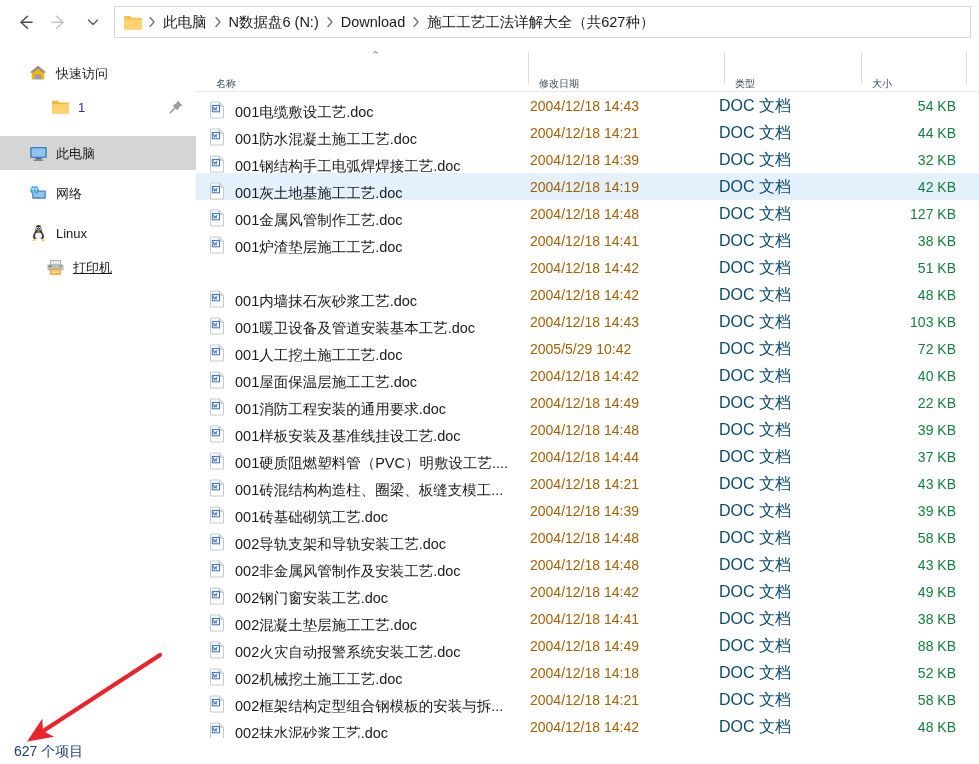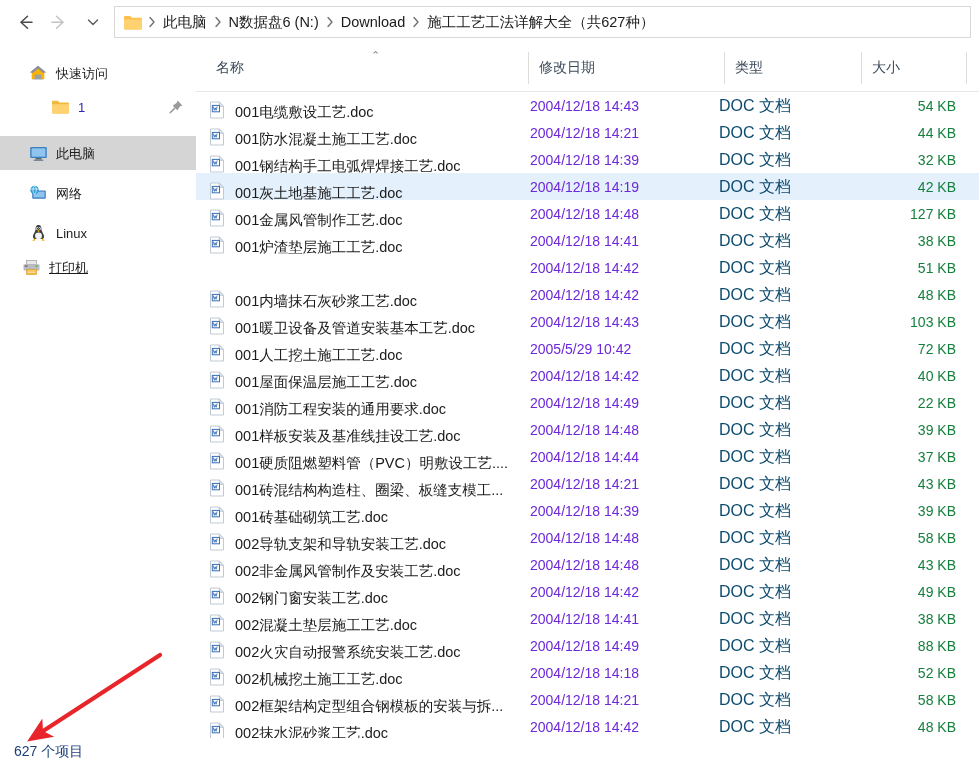--- a/index.html
+++ b/index.html
@@ -92,22 +92,22 @@
   
   .colhead {
     position: absolute; left: 196px; top: 44px;
     width: 783px; height: 48px;
     background: #ffffff;
     border-bottom: 1px solid #e7e7e7;
   }
   .colhead-cell {
     position: absolute;
     top: 0; height: 47px;
-    display: flex; align-items: center;
-    font-size: 14px;
+    display: flex; align-items: flex-end;
+    font-size: 10px;
     color: #3b4a5a;
     padding-left: 10px;
   }
   .col-divider {
     position: absolute;
     top: 8px; height: 32px;
     width: 1px;
     background: #dcdcdc;
   }
   .sort-mark {
@@ -149,21 +149,21 @@
     font-size: 14.5px;
     color: #1b1b1b;
     line-height: 1;
     overflow: hidden;
     text-overflow: ellipsis;
     white-space: nowrap;
   }
   .cell-date {
     position: absolute; left: 334px; top: 0;
     height: 27px; display: flex; align-items: center;
-    font-size: 14px; color: #6d28d9;
+    font-size: 14px; color: #a16207;
     line-height: 1;
   }
   .cell-type {
     position: absolute; left: 523px; top: 0;
     height: 27px; display: flex; align-items: center;
     font-size: 16px; color: #0c4a6e;
     line-height: 1;
   }
   .cell-size {
     position: absolute; left: 600px; width: 160px; top: 0;
@@ -320,21 +320,21 @@
           <circle cx="7.35" cy="4.8" r="0.7" fill="#1a1a1a"></circle>
           <circle cx="9.65" cy="4.8" r="0.7" fill="#1a1a1a"></circle>
           <path d="M8.5 6 L7.1 7.1 L8.5 8.1 L9.9 7.1 Z" fill="#f5a800"></path>
           <path d="M4.6 14.2 L2.2 17 L5.2 16.6 Z" fill="#f5a800"></path>
           <path d="M12.4 14.2 L14.8 17 L11.8 16.6 Z" fill="#f5a800"></path>
         </svg>
       </span>
       <span class="side-label">Linux</span>
     </div>
 
-    <div class="side-item child" style="padding-left:21px;text-decoration:underline;">
+    <div class="side-item child" style="padding-left:45px;text-decoration:underline;">
       <span class="side-ico">
         <svg width="19" height="17" viewBox="0 0 19 17" aria-hidden="true">
           <rect x="4.5" y="1.5" width="10" height="4" fill="#e8e8e8" stroke="#9a9a9a" stroke-width="0.7"></rect>
           <rect x="1.5" y="5.2" width="16" height="6.4" rx="1" fill="#b9bcc0"></rect>
           <rect x="2.6" y="6.4" width="3" height="1.4" fill="#6e7378"></rect>
           <rect x="13.4" y="6.4" width="2.4" height="1.4" fill="#5fb35f"></rect>
           <rect x="4.5" y="10.4" width="10" height="5" fill="#f7b733" stroke="#d89a22" stroke-width="0.6"></rect>
           <rect x="5.6" y="11.6" width="7.8" height="0.8" fill="#ffffff" opacity="0.7"></rect>
           <rect x="5.6" y="13.2" width="7.8" height="0.8" fill="#ffffff" opacity="0.7"></rect>
         </svg>

